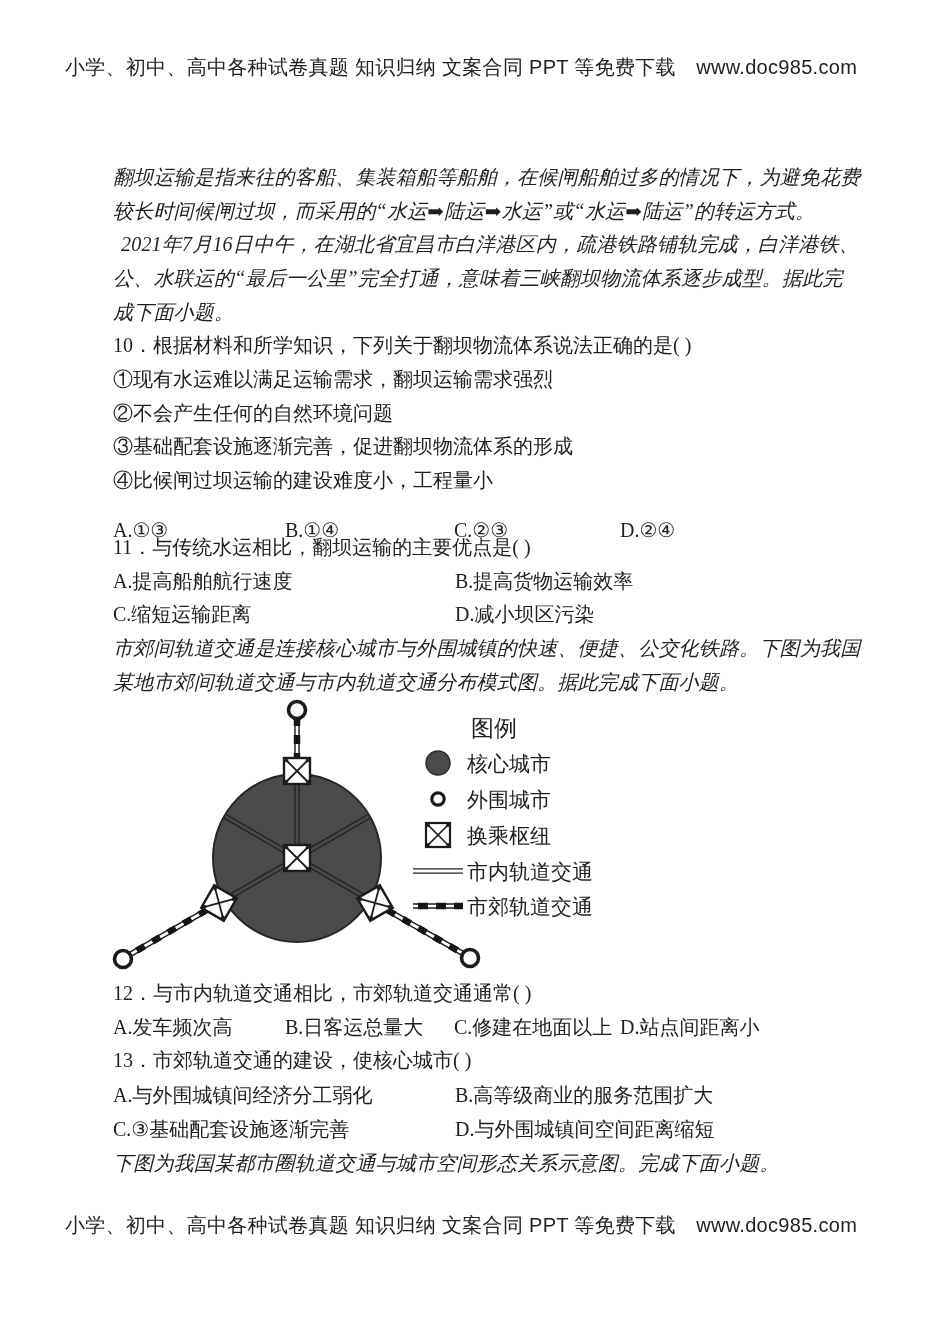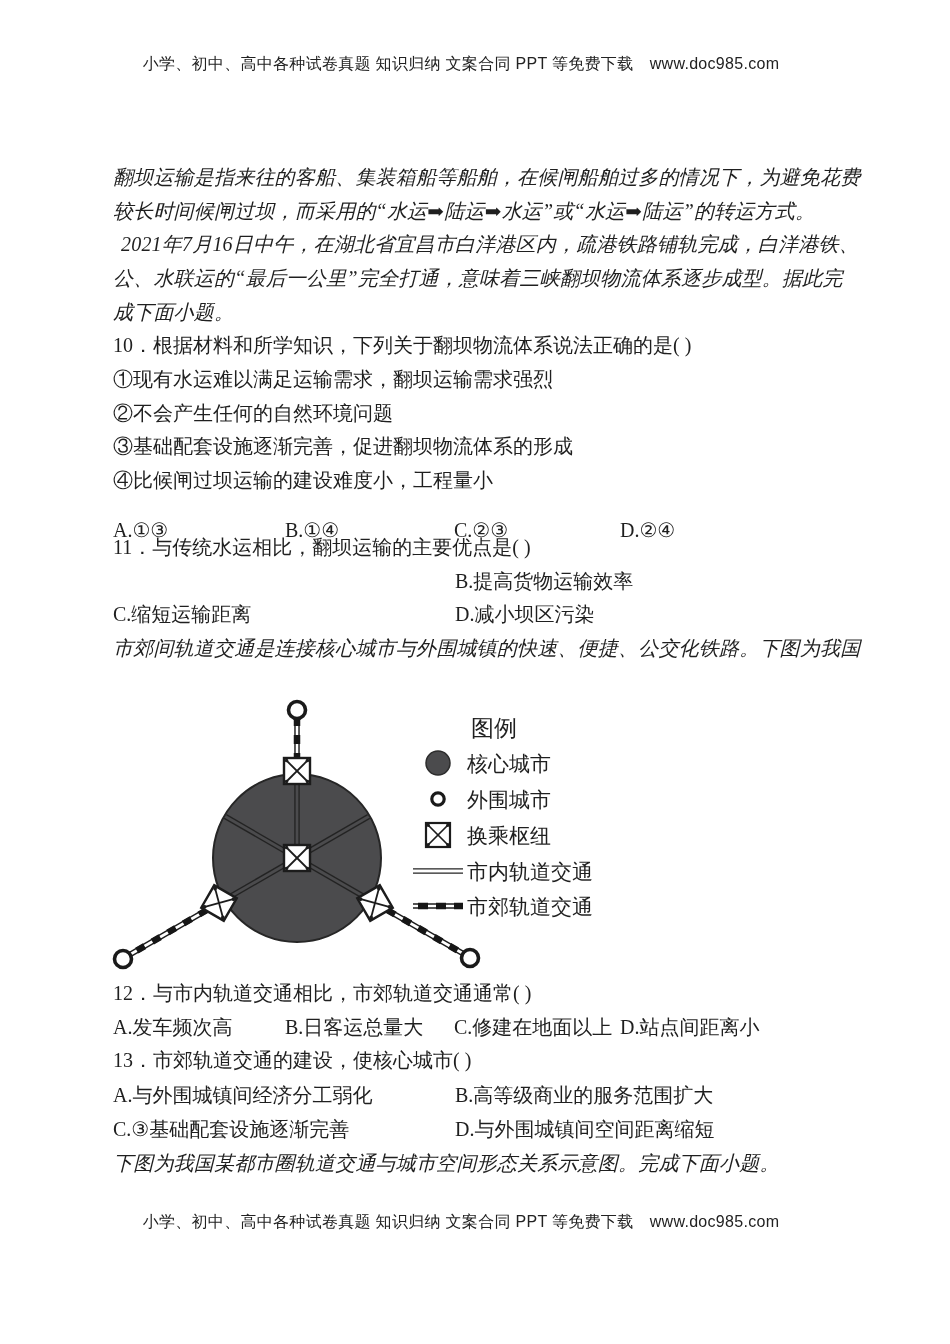--- a/index.html
+++ b/index.html
@@ -5,21 +5,21 @@
   html,body{margin:0;padding:0;background:#8a8a8a;}
   .page{
     position:relative;width:950px;height:1344px;margin:0 auto;
     background:#ffffff;overflow:hidden;
     font-family:"Liberation Serif","DejaVu Serif",serif;
     color:#1f1f1f;
   }
   .hf{
     position:absolute;left:0;width:922px;text-align:center;
     font-family:"Liberation Sans","DejaVu Sans",sans-serif;
-    font-size:16px;color:#222;letter-spacing:0.3px;white-space:nowrap;
+    font-size:20px;color:#222;letter-spacing:0.3px;white-space:nowrap;
   }
   .tline{
     position:absolute;left:113px;width:760px;height:30px;line-height:30px;
     font-size:20px;white-space:nowrap;
   }
   .kai{font-style:italic;letter-spacing:0.2px;}
   .optrow span{position:absolute;top:0;white-space:nowrap;}
   .c1{left:0;} .c2{left:172px;} .c3{left:341px;} .c4{left:507px;}
   .h1{left:0;} .h2{left:342px;}
   .diagram-svg{position:absolute;left:0;top:0;}
@@ -49,28 +49,30 @@
   <div class="tline" style="top:465px;">④比候闸过坝运输的建设难度小，工程量小</div>
   <div class="tline optrow" style="top:499px;margin-top:16px;">
     <span class="c1">A.①③</span>
     <span class="c2">B.①④</span>
     <span class="c3">C.②③</span>
     <span class="c4">D.②④</span>
   </div>
 
   <div class="tline" style="top:532px;">11．与传统水运相比，翻坝运输的主要优点是( )</div>
   <div class="tline optrow" style="top:566px;">
+    <span class="h1">A.提高船舶航行速度</span>
     <span class="h2">B.提高货物运输效率</span>
   </div>
   <div class="tline optrow" style="top:599px;">
     <span class="h1">C.缩短运输距离</span>
     <span class="h2">D.减小坝区污染</span>
   </div>
 
   <div class="tline kai" style="top:633px;">市郊间轨道交通是连接核心城市与外围城镇的快速、便捷、公交化铁路。下图为我国</div>
+  <div class="tline kai" style="top:667px;">某地市郊间轨道交通与市内轨道交通分布模式图。据此完成下面小题。</div>
 
   <svg class="diagram-svg" style="left:55px;top:693px;" width="640" height="292" viewBox="55 693 640 292">
     <defs>
       <clipPath id="coreClip">
           <circle cx="297" cy="858" r="83"></circle>
         </clipPath>
     </defs>
 
     <g>
       <g>

